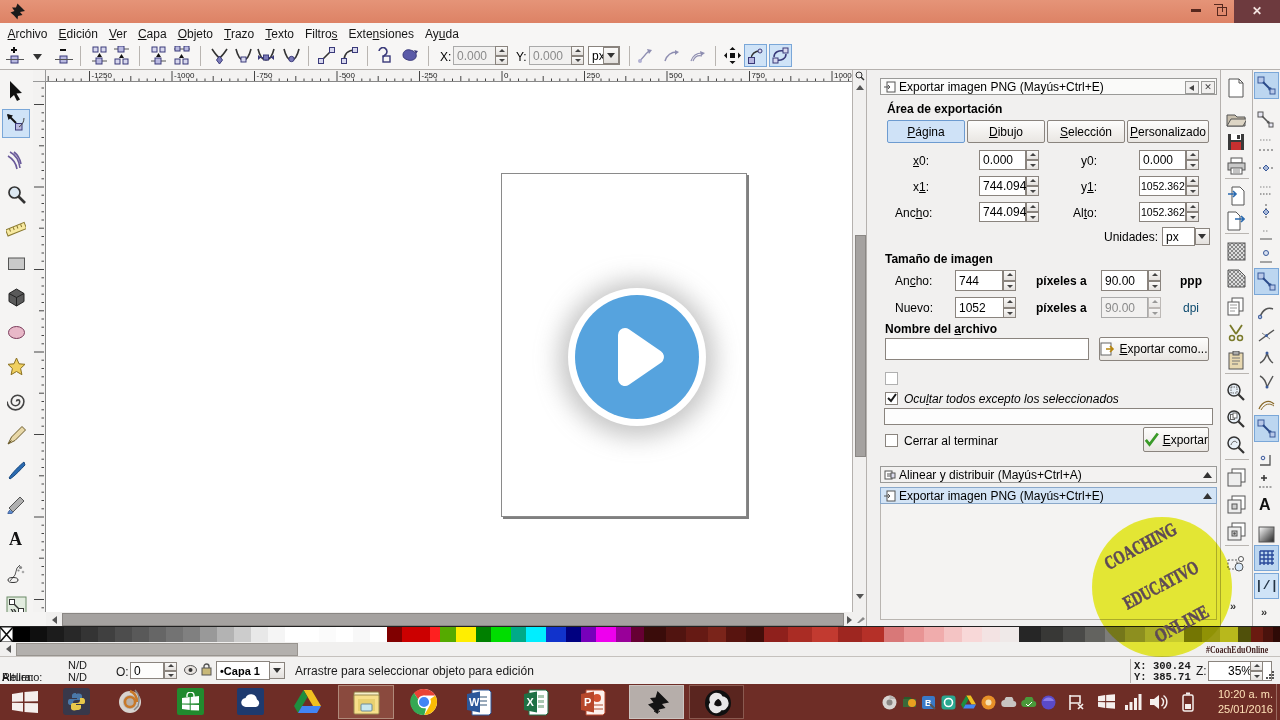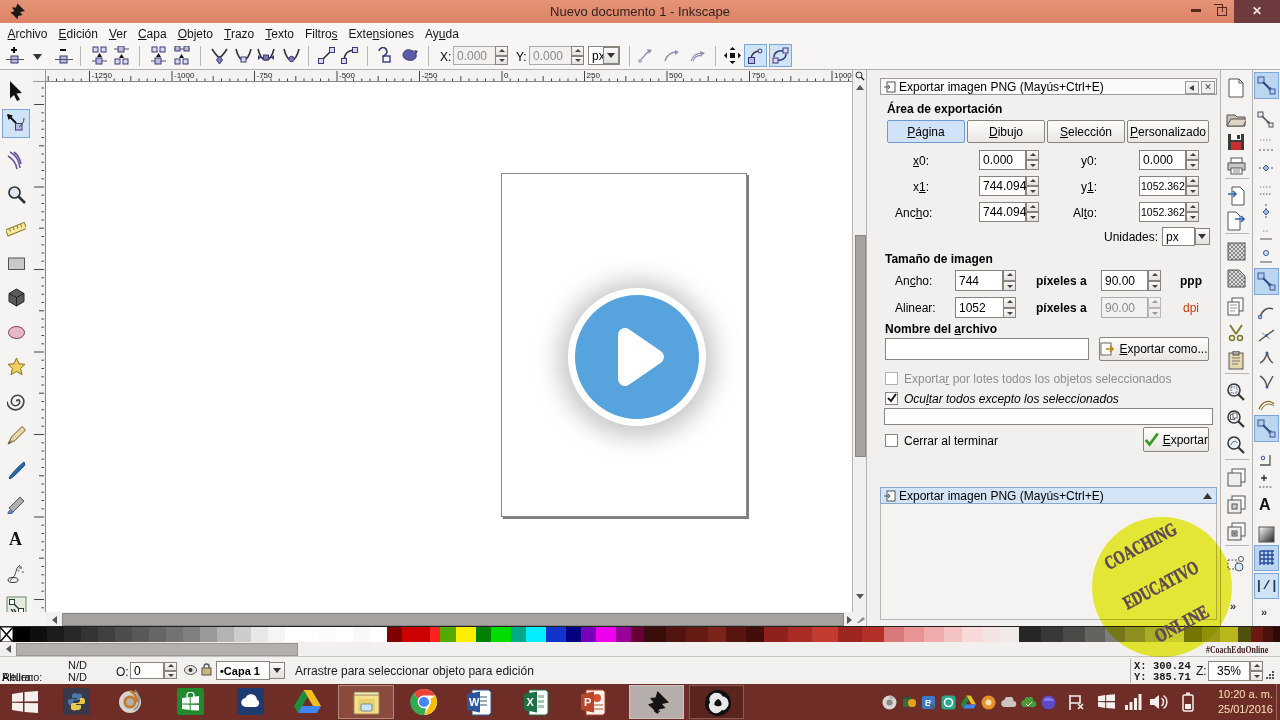--- a/index.html
+++ b/index.html
@@ -21,21 +21,20 @@
 .tico{position:absolute;left:3px;width:26px;height:26px;display:flex;align-items:center;justify-content:center;}
 .cico{position:absolute;width:26px;height:24px;display:flex;align-items:center;justify-content:center;}
 .chk{position:absolute;width:13px;height:13px;background:#fff;border:1px solid #8a847e;box-sizing:border-box;}
 .lbl12{position:absolute;font:12px "Liberation Sans",sans-serif;color:#000;white-space:nowrap;}
 </style></head>
 <body>
 <div class="abs" style="left:0;top:0;width:1280px;height:23px;background:linear-gradient(#e59478,#dd8265);">
   <svg class="abs" style="left:9px;top:3px" width="17" height="17" viewBox="0 0 17 17">
       <path d="M8.5 0.5 L13 5 L16 8 L11 9 L13.5 12 L9 13 L8.5 16.5 L5 12.5 L1.5 9.5 L5.5 8 L3 4.5 L7 4.5 Z" fill="#1a1a1a"></path>
     </svg>
-  <div class="abs" style="left:0;top:4px;width:1280px;text-align:center;font:13px 'Liberation Sans',sans-serif;color:#2e1f1c;">Nuevo documento 1 - Inkscape</div>
   <div class="abs" style="left:1191px;top:9px;width:10px;height:3px;background:#57281e;"></div>
   <div class="abs" style="left:1217px;top:7px;width:8px;height:7px;border:1px solid #57281e;background:transparent;"></div>
   <div class="abs" style="left:1214px;top:4px;width:8px;height:7px;border:1px solid #57281e;border-bottom:none;border-left:none;"></div>
   <div class="abs" style="left:1234px;top:0;width:46px;height:23px;background:#6d3a3e;color:#f3e3e0;font:bold 12px 'Liberation Sans',sans-serif;text-align:center;line-height:22px;">✕</div>
 </div>
 <div class="abs" style="left:0;top:23px;width:1280px;height:20px;background:#f7f6f5;">
   <div style="position:absolute;left:2px;top:1px;white-space:nowrap;">
     <span class="mi"><u>A</u>rchivo</span><span class="mi"><u>E</u>dición</span><span class="mi"><u>V</u>er</span><span class="mi"><u>C</u>apa</span><span class="mi"><u>O</u>bjeto</span><span class="mi"><u>T</u>razo</span><span class="mi"><u>T</u>exto</span><span class="mi">Filtro<u>s</u></span><span class="mi">Exte<u>n</u>siones</span><span class="mi">Ay<u>u</u>da</span>
   </div>
 </div>
@@ -568,53 +567,63 @@
       <i class="u"></i>
       <i class="d"></i>
     </span>
 <div class="lbl12 bold" style="left:169px;top:204px;">píxeles a</div>
 <div class="inp" style="left:234px;top:200px;width:47px;height:21px;">90.00</div>
 <span class="spin" style="left:281px;top:200px;height:21px;">
       <i class="u"></i>
       <i class="d"></i>
     </span>
 <div class="lbl12 bold" style="left:313px;top:204px;">ppp</div>
-<div class="lbl12" style="left:28px;top:231px;">Alinear:</div>
+<div class="lbl12" style="left:28px;top:231px;">Nuevo:</div>
 <div class="inp" style="left:88px;top:227px;width:60px;height:21px;">1052</div>
 <span class="spin" style="left:136px;top:227px;height:21px;">
       <i class="u"></i>
       <i class="d"></i>
     </span>
 <div class="lbl12 bold" style="left:169px;top:231px;">píxeles a</div>
 <div class="inp inpd" style="left:234px;top:227px;width:47px;height:21px;">90.00</div>
 <span class="spin" style="left:281px;top:227px;height:21px;opacity:.5;">
       <i class="u"></i>
       <i class="d"></i>
     </span>
-<div class="lbl12" style="left:316px;top:231px;color:#c2410c;">dpi</div>
+<div class="lbl12" style="left:316px;top:231px;color:#0c4a6e;">dpi</div>
 <div class="lbl12 bold" style="left:18px;top:252px;">Nombre del <u>a</u>rchivo</div>
 <div class="inp" style="left:18px;top:268px;width:204px;height:22px;"></div>
 <div class="btn" style="left:232px;top:267px;width:110px;height:24px;"><svg style="margin-right:4px" width="15" height="14" viewBox="0 0 15 14">
         <rect x="1" y="1" width="10" height="12" fill="#fff" stroke="#666"></rect>
         <path d="M6 7 h7 M10 4 l3 3 -3 3" stroke="#b8860b" fill="none" stroke-width="1.6"></path>
       </svg><u>E</u>xportar como...</div>
 <div class="chk" style="left:18px;top:302px;border-color:#b0b0b0;"></div>
-<div class="lbl12" style="left:37px;top:302px;color:#8e8e8e;">Exporta<u>r</u> por lotes todos los objetos seleccionados</div>
 <div class="chk" style="left:18px;top:322px;">
       <svg style="margin:-1px 0 0 0px" width="12" height="12" viewBox="0 0 12 12">
         <path d="M2 6 L5 9 L10 2" fill="none" stroke="#1a1a1a" stroke-width="2"></path>
       </svg>
     </div>
 <div class="lbl12" style="left:37px;top:322px;font-style:italic;">Ocu<u>l</u>tar todos excepto los seleccionados</div>
 <div class="abs" style="left:17px;top:338px;width:329px;height:17px;background:#fdfdfd;border:1px solid #8a847e;box-sizing:border-box;"></div>
 <div class="chk" style="left:18px;top:364px;"></div>
 <div class="lbl12" style="left:37px;top:364px;">Cerrar al terminar</div>
 <div class="btn" style="left:276px;top:357px;width:66px;height:25px;"><svg style="margin-right:3px" width="17" height="17" viewBox="0 0 17 17">
         <path d="M2 9 L6 14 L15 2" fill="none" stroke="#3a9a28" stroke-width="3"></path>
       </svg><u>E</u>xportar</div>
+<div class="abs" style="left:13px;top:396px;width:337px;height:17px;background:#f3f2f1;border:1px solid #9a9a98;box-sizing:border-box;">
+  <svg class="abs" style="left:3px;top:2px" width="12" height="12" viewBox="0 0 12 12">
+        <rect x="1" y="2" width="7" height="8" fill="#fff" stroke="#555"></rect>
+        <path d="M3 5 h8 M3 7 h8" stroke="#555"></path>
+        <rect x="7" y="4" width="4" height="5" fill="#dde" stroke="#555"></rect>
+      </svg>
+  <div class="lbl12" style="left:18px;top:1px;">Alinear y distribuir (Mayús+Ctrl+A)</div>
+  <svg class="abs" style="left:322px;top:5px" width="9" height="6">
+        <path d="M0 6 h9 L4.5 0 Z" fill="#333"></path>
+      </svg>
+</div>
 <div class="abs" style="left:13px;top:417px;width:337px;height:17px;background:#d3e4f6;border:1px solid #8aa8ca;box-sizing:border-box;">
   <svg class="abs" style="left:3px;top:2px" width="12" height="12" viewBox="0 0 12 12">
         <rect x="3" y="1" width="8" height="10" fill="#fff" stroke="#555"></rect>
         <path d="M0 6 h6 M4 4 l2 2 -2 2" stroke="#555" fill="none"></path>
       </svg>
   <div class="lbl12" style="left:18px;top:1px;">Exportar imagen PNG (Mayús+Ctrl+E)</div>
   <svg class="abs" style="left:322px;top:5px" width="9" height="6">
         <path d="M0 6 h9 L4.5 0 Z" fill="#333"></path>
       </svg>
 </div>
@@ -927,21 +936,21 @@
   <div class="abs" style="left:269px;top:5px;width:16px;height:17px;background:linear-gradient(#fbfaf9,#e3e0dd);border:1px solid #8a847e;box-sizing:border-box;">
       <svg style="margin:5px 0 0 3px" width="8" height="5">
         <path d="M0 0 h8 L4 5 Z" fill="#333"></path>
       </svg>
     </div>
   <div class="abs" style="left:295px;top:7px;font:12px 'Liberation Sans';color:#1a1a1a;">Arrastre para seleccionar objeto para edición</div>
   <div class="abs" style="left:1130px;top:2px;width:1px;height:24px;background:#b5b1ae;"></div>
   <div class="abs" style="left:1134px;top:3px;font:bold 10.5px 'Liberation Mono';color:#1a1a1a;white-space:pre;">X: 300.24</div>
   <div class="abs" style="left:1134px;top:14px;font:bold 10.5px 'Liberation Mono';color:#1a1a1a;white-space:pre;">Y: 385.71</div>
   <div class="abs" style="left:1196px;top:7px;font:12px 'Liberation Sans';color:#1a1a1a;">Z:</div>
-  <div class="inp" style="left:1208px;top:4px;width:42px;height:20px;justify-content:center;">35%</div>
+  <div class="inp" style="left:1208px;top:4px;width:64px;height:20px;justify-content:center;">35%</div>
   <span class="spin" style="left:1250px;top:4px;height:20px;">
       <i class="u"></i>
       <i class="d"></i>
     </span>
   <svg class="abs" style="left:1266px;top:12px" width="10" height="10" viewBox="0 0 10 10">
       <g fill="#555">
         <rect x="0" y="8" width="2" height="2"></rect>
         <rect x="3" y="8" width="2" height="2"></rect>
         <rect x="6" y="8" width="2" height="2"></rect>
         <rect x="3" y="5" width="2" height="2"></rect>

